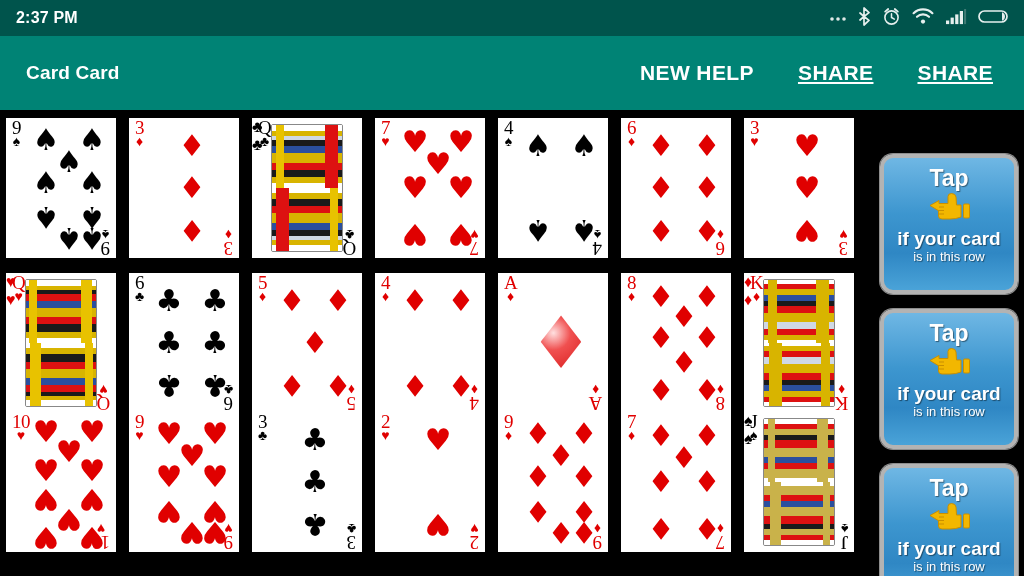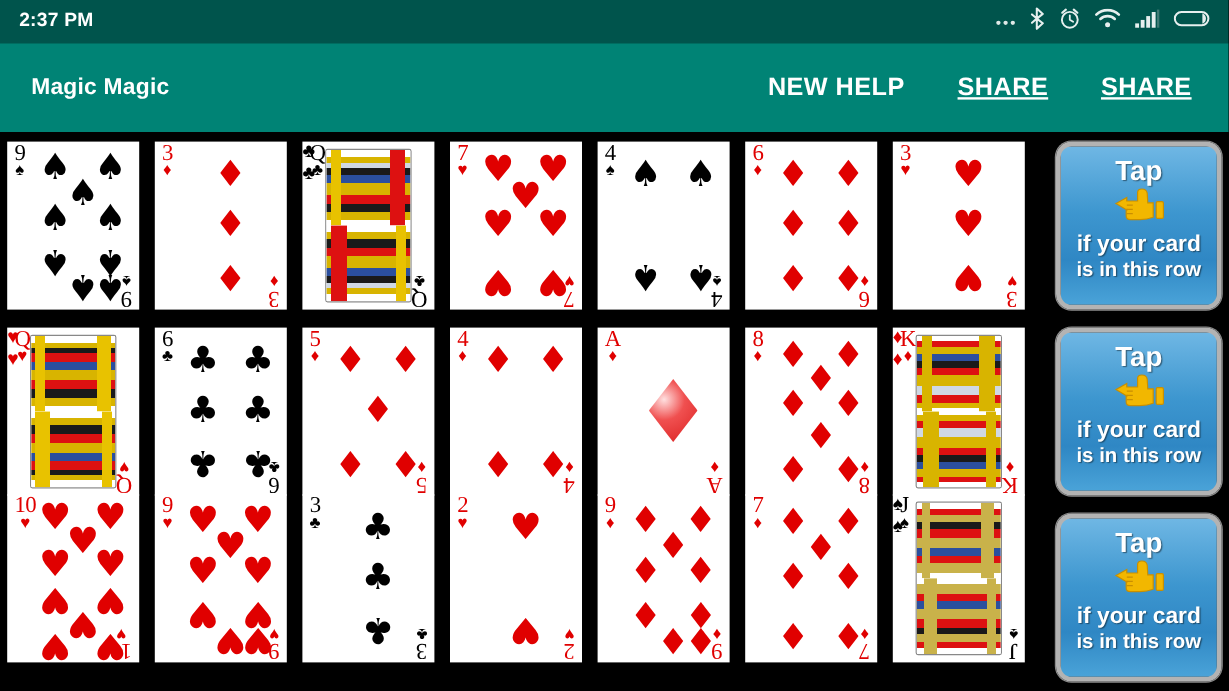--- a/index.html
+++ b/index.html
@@ -204,20 +204,21 @@
     border: 4px solid #b3b3b3;
     box-sizing: border-box;
     box-shadow: 0 0 0 1px #8d8d8d, 0 2px 3px rgba(0,0,0,0.55);
     display: flex;
     flex-direction: column;
     align-items: center;
     justify-content: flex-start;
     padding-top: 8px;
     cursor: pointer;
     overflow: hidden;
+    margin-top: 36px;
   }
   .tap-btn.t0 { top: 8px; }
   .tap-btn.t1 { top: 163px; }
   .tap-btn.t2 { top: 318px; }
   .tap-line1 {
     color: #ffffff;
     font-size: 23px;
     font-weight: bold;
     text-shadow: 1px 1px 1px rgba(0,0,0,0.45);
     line-height: 1.05;
@@ -231,22 +232,22 @@
   }
   .tap-line2 {
     color: #ffffff;
     font-size: 19px;
     font-weight: bold;
     text-shadow: 1px 1px 1px rgba(0,0,0,0.45);
     line-height: 1.12;
   }
   .tap-line3 {
     color: #ffffff;
-    font-size: 17px;
-    font-weight: bold;
+    font-size: 13px;
+    font-weight: normal;
     text-shadow: 1px 1px 1px rgba(0,0,0,0.45);
     line-height: 1.12;
     margin-top: 1px;
   }
 </style>
 </head>
 <body>
 
 <div class="screen">
 
@@ -291,21 +292,21 @@
       <span class="si">
         <svg width="32" height="17" viewBox="0 0 32 17">
             <rect x="1" y="3" width="28" height="11" rx="5.5" fill="none" stroke="#e6efee" stroke-width="1.7"></rect>
             <path d="M24 4.2 A4.6 4.6 0 0 1 24 12.8 Z" fill="#e6efee"></path>
           </svg>
       </span>
     </div>
   </div>
 
   <div class="appbar">
-    <div class="app-title">Magic Magic</div>
+    <div class="app-title">Card Card</div>
     <div class="menu">
       <div class="menu-item">NEW HELP</div>
       <div class="menu-item">SHARE</div>
       <div class="menu-item">SHARE</div>
     </div>
   </div>
 
   <div class="table-area">
     <div class="card-row row0">
         <div class="card">

